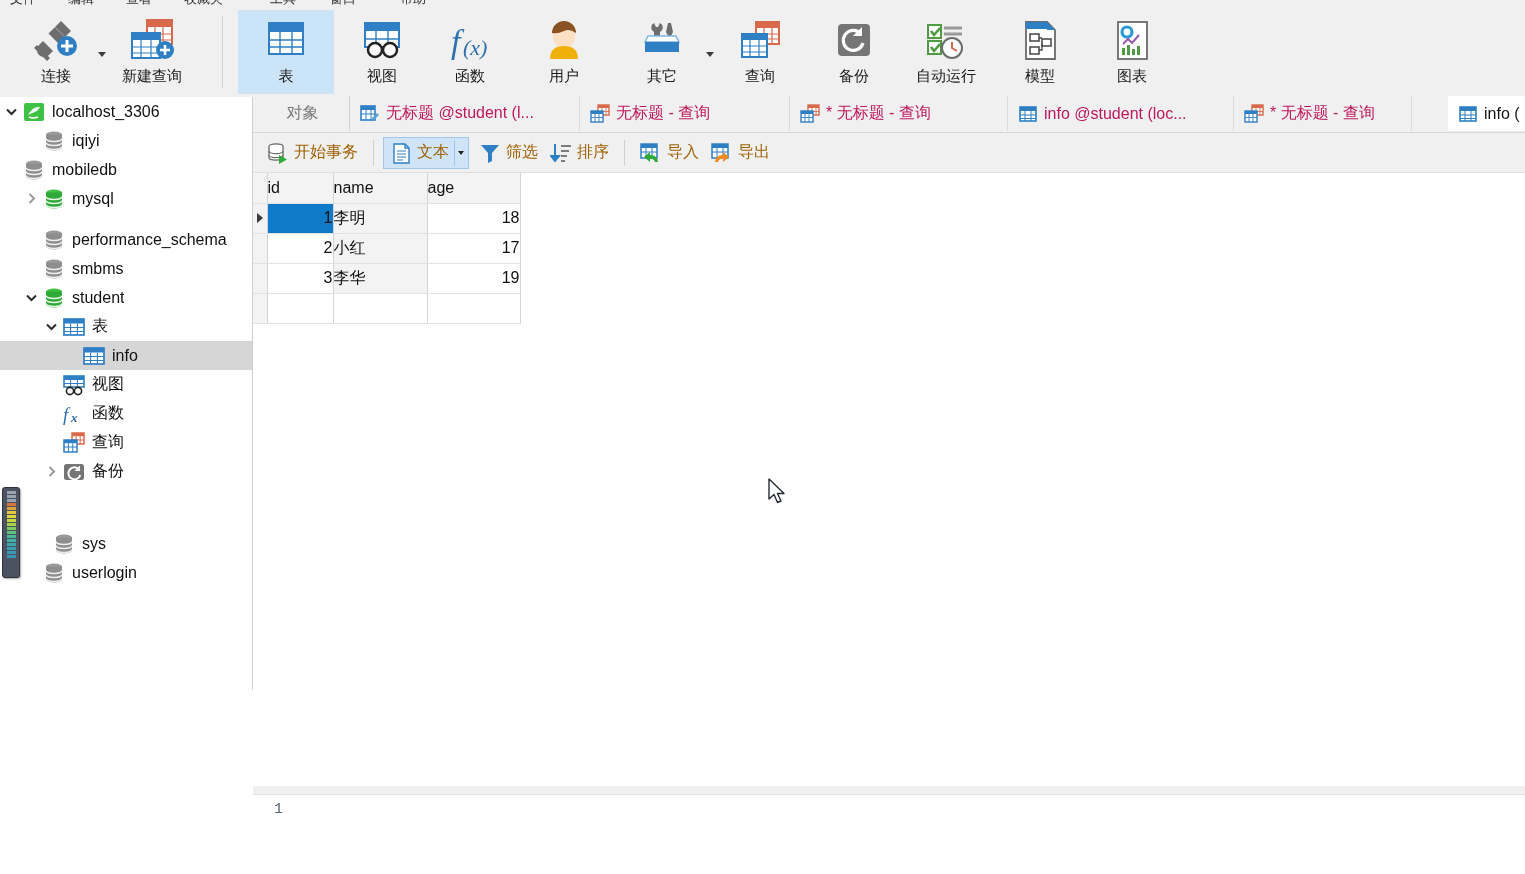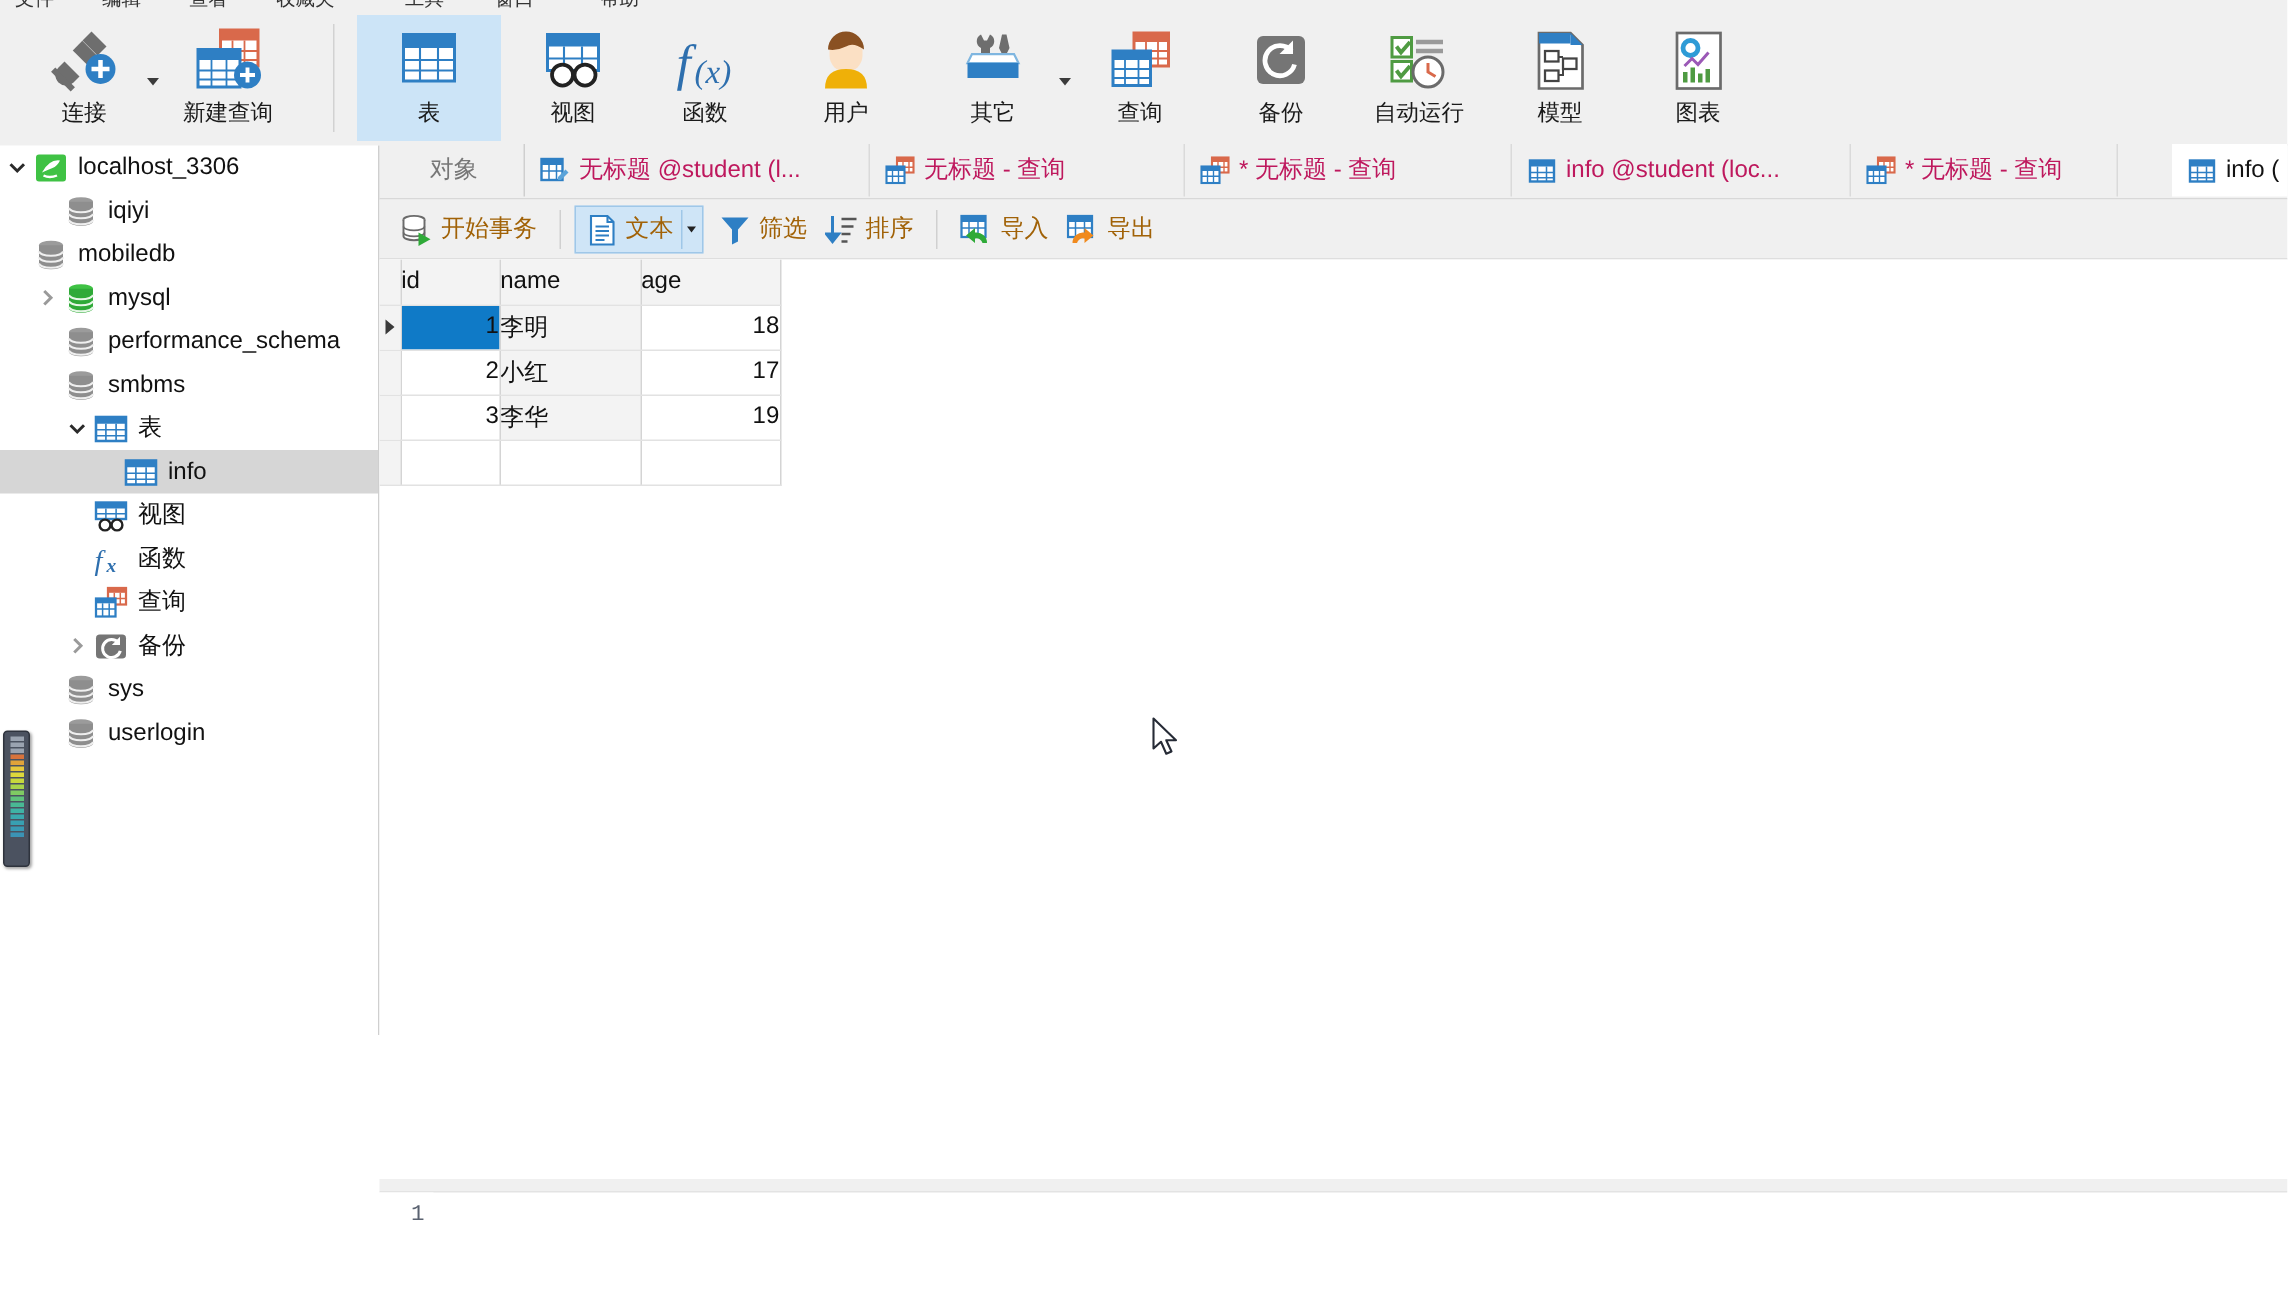--- a/index.html
+++ b/index.html
@@ -476,41 +476,56 @@
           </span>
           <span class="tree-ico">
             <svg xmlns="http://www.w3.org/2000/svg" width="24" height="24" viewBox="0 0 24 24">
               <ellipse cx="12" cy="5.5" rx="8" ry="3" fill="#3fc244"></ellipse>
               <path d="M4 5.5 v13 a8 3 0 0 0 16 0 v-13z" fill="#2faa38"></path>
               <path d="M4 9.5 a8 3 0 0 0 16 0 M4 13.5 a8 3 0 0 0 16 0 M4 17.5 a8 3 0 0 0 16 0" fill="none" stroke="#e6f7e6" stroke-width="1.4"></path>
             </svg>
           </span>
           <span class="tree-label">mysql</span>
         </div>
-        <div class="tree-row" style="padding-left: 20px;">
+        <div class="tree-row" style="padding-left: 20px; margin-top: 12px;">
           <span class="tw"></span>
           <span class="tree-ico">
             <svg xmlns="http://www.w3.org/2000/svg" width="24" height="24" viewBox="0 0 24 24">
               <ellipse cx="12" cy="5.5" rx="8" ry="3" fill="#9b9b9b"></ellipse>
               <path d="M4 5.5 v13 a8 3 0 0 0 16 0 v-13z" fill="#8e8e8e"></path>
               <path d="M4 9.5 a8 3 0 0 0 16 0 M4 13.5 a8 3 0 0 0 16 0 M4 17.5 a8 3 0 0 0 16 0" fill="none" stroke="#efefef" stroke-width="1.4"></path>
             </svg>
           </span>
           <span class="tree-label">performance_schema</span>
         </div>
         <div class="tree-row" style="padding-left: 20px;">
           <span class="tw"></span>
           <span class="tree-ico">
             <svg xmlns="http://www.w3.org/2000/svg" width="24" height="24" viewBox="0 0 24 24">
               <ellipse cx="12" cy="5.5" rx="8" ry="3" fill="#9b9b9b"></ellipse>
               <path d="M4 5.5 v13 a8 3 0 0 0 16 0 v-13z" fill="#8e8e8e"></path>
               <path d="M4 9.5 a8 3 0 0 0 16 0 M4 13.5 a8 3 0 0 0 16 0 M4 17.5 a8 3 0 0 0 16 0" fill="none" stroke="#efefef" stroke-width="1.4"></path>
             </svg>
           </span>
           <span class="tree-label">smbms</span>
+        </div>
+        <div class="tree-row" style="padding-left: 20px;">
+          <span class="tw">
+            <svg width="13" height="13" viewBox="0 0 13 13">
+              <path d="M2 4.5 L6.5 9 L11 4.5" fill="none" stroke="#2b2b2b" stroke-width="2"></path>
+            </svg>
+          </span>
+          <span class="tree-ico">
+            <svg xmlns="http://www.w3.org/2000/svg" width="24" height="24" viewBox="0 0 24 24">
+              <ellipse cx="12" cy="5.5" rx="8" ry="3" fill="#3fc244"></ellipse>
+              <path d="M4 5.5 v13 a8 3 0 0 0 16 0 v-13z" fill="#2faa38"></path>
+              <path d="M4 9.5 a8 3 0 0 0 16 0 M4 13.5 a8 3 0 0 0 16 0 M4 17.5 a8 3 0 0 0 16 0" fill="none" stroke="#e6f7e6" stroke-width="1.4"></path>
+            </svg>
+          </span>
+          <span class="tree-label">student</span>
         </div>
         <div class="tree-row" style="padding-left: 40px;">
           <span class="tw">
             <svg width="13" height="13" viewBox="0 0 13 13">
               <path d="M2 4.5 L6.5 9 L11 4.5" fill="none" stroke="#2b2b2b" stroke-width="2"></path>
             </svg>
           </span>
           <span class="tree-ico">
             <svg xmlns="http://www.w3.org/2000/svg" width="24" height="24" viewBox="0 0 24 24">
               <rect x="2" y="4" width="20" height="16" fill="#fff" stroke="#2e7fc4" stroke-width="1.7"></rect>
@@ -576,21 +591,21 @@
           </span>
           <span class="tree-ico">
             <svg xmlns="http://www.w3.org/2000/svg" width="24" height="24" viewBox="0 0 24 24">
               <rect x="2" y="4" width="20" height="16" rx="2.5" fill="#757575"></rect>
               <path d="M17 9.5 a6 6 0 1 0 1.2 5.4" fill="none" stroke="#fff" stroke-width="2"></path>
               <path d="M18 5.5 v5.5 h-5.5z" fill="#fff"></path>
             </svg>
           </span>
           <span class="tree-label">备份</span>
         </div>
-        <div class="tree-row" style="padding-left: 20px;">
+        <div class="tree-row" style="padding-left: 30px; margin-top: 43px;">
           <span class="tw"></span>
           <span class="tree-ico">
             <svg xmlns="http://www.w3.org/2000/svg" width="24" height="24" viewBox="0 0 24 24">
               <ellipse cx="12" cy="5.5" rx="8" ry="3" fill="#9b9b9b"></ellipse>
               <path d="M4 5.5 v13 a8 3 0 0 0 16 0 v-13z" fill="#8e8e8e"></path>
               <path d="M4 9.5 a8 3 0 0 0 16 0 M4 13.5 a8 3 0 0 0 16 0 M4 17.5 a8 3 0 0 0 16 0" fill="none" stroke="#efefef" stroke-width="1.4"></path>
             </svg>
           </span>
           <span class="tree-label">sys</span>
         </div>

